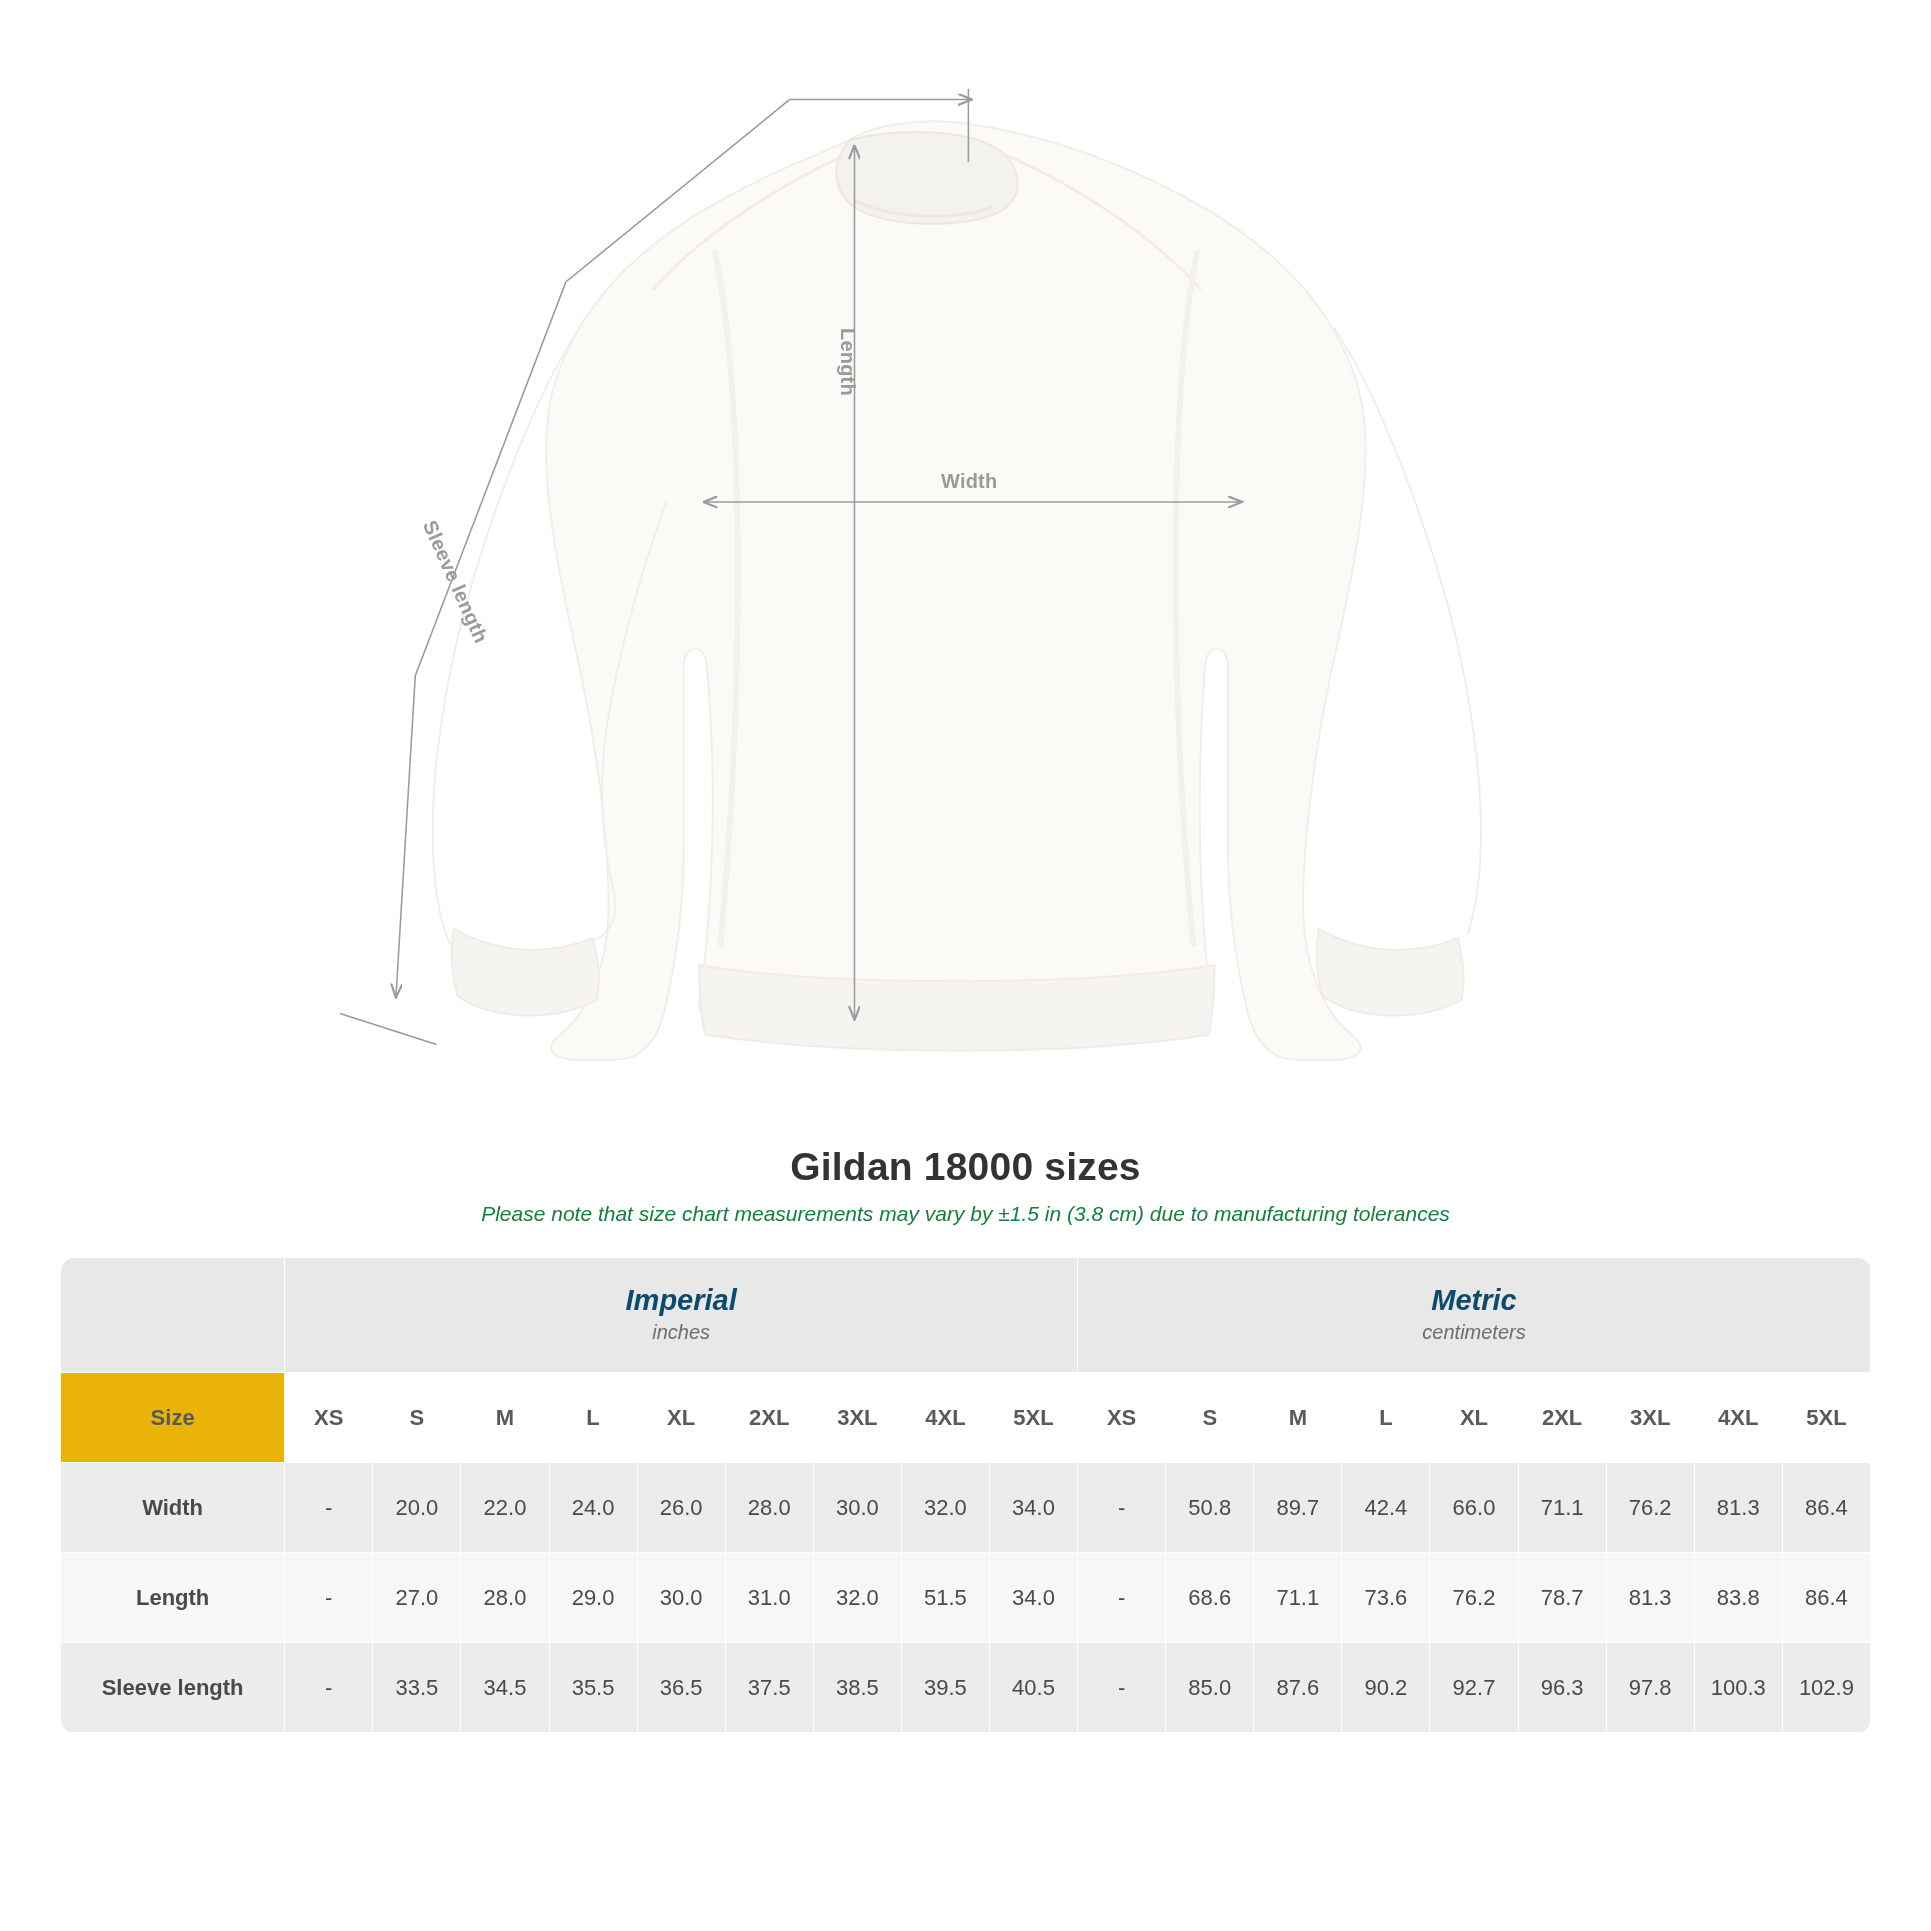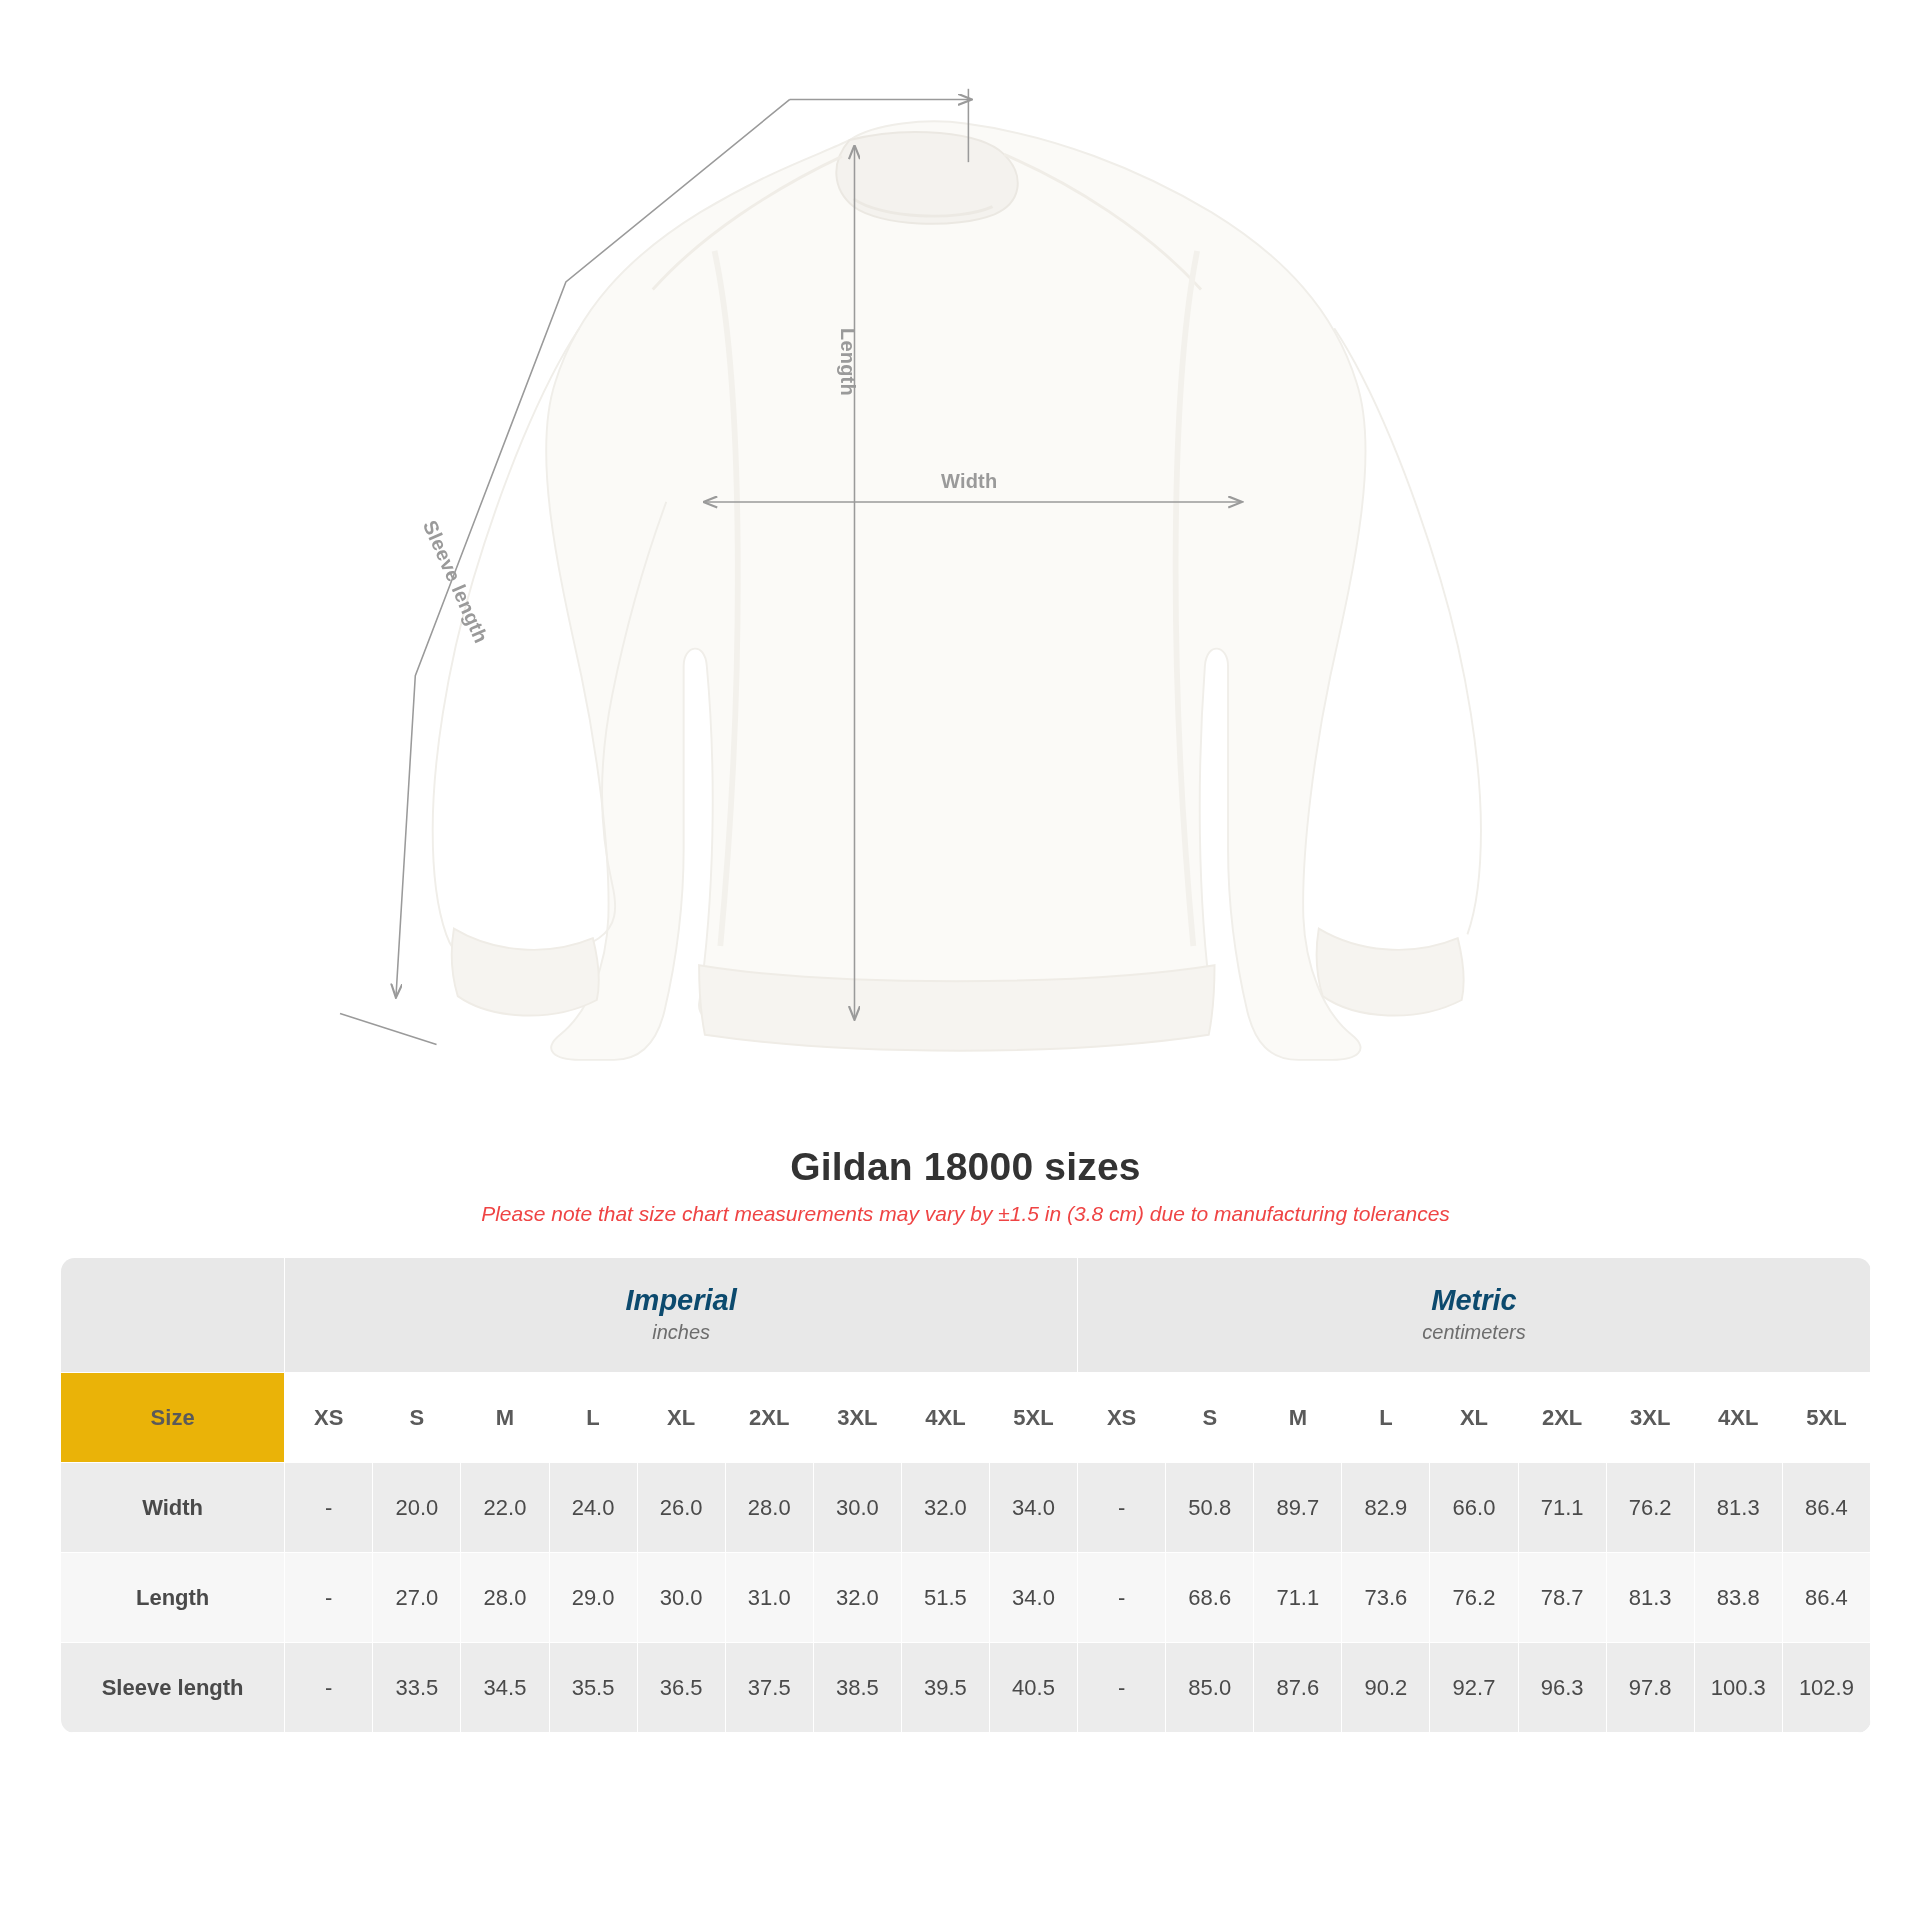--- a/index.html
+++ b/index.html
@@ -65,21 +65,21 @@
     font-size: 39px;
     font-weight: bold;
     color: #333333;
     margin: 0 0 13.5px 0;
     letter-spacing: 0.2px;
     text-align: center;
   }
   .chart-note {
     font-size: 21px;
     font-style: italic;
-    color: #ef4444;
+    color: #15803d;
     margin: 0;
   }
 
   
   .table-wrap {
     margin: 31px 60px 0 60px;
     border-radius: 13.5px;
     overflow: hidden;
   }
   table.size-table {
@@ -312,21 +312,21 @@
           <td>22.0</td>
           <td>24.0</td>
           <td>26.0</td>
           <td>28.0</td>
           <td>30.0</td>
           <td>32.0</td>
           <td>34.0</td>
           <td>-</td>
           <td>50.8</td>
           <td>89.7</td>
-          <td>82.9</td>
+          <td>42.4</td>
           <td>66.0</td>
           <td>71.1</td>
           <td>76.2</td>
           <td>81.3</td>
           <td>86.4</td>
         </tr>
 
         <tr class="data-row plain">
           <td class="rowlabel">Length</td>
           <td>-</td>

